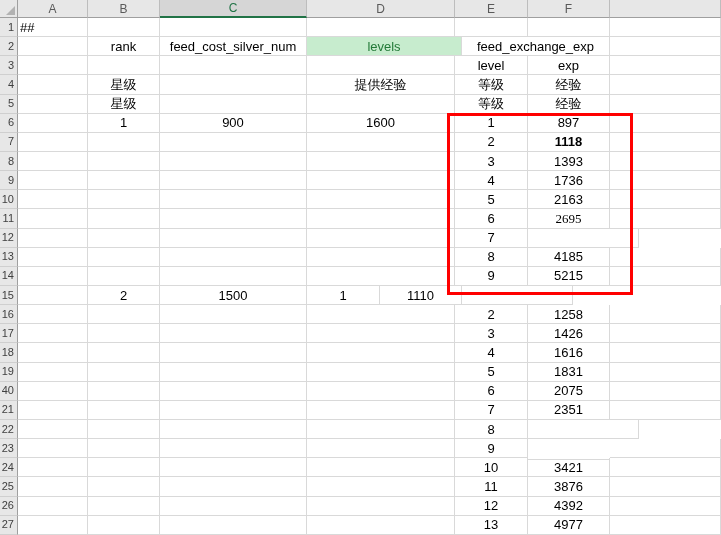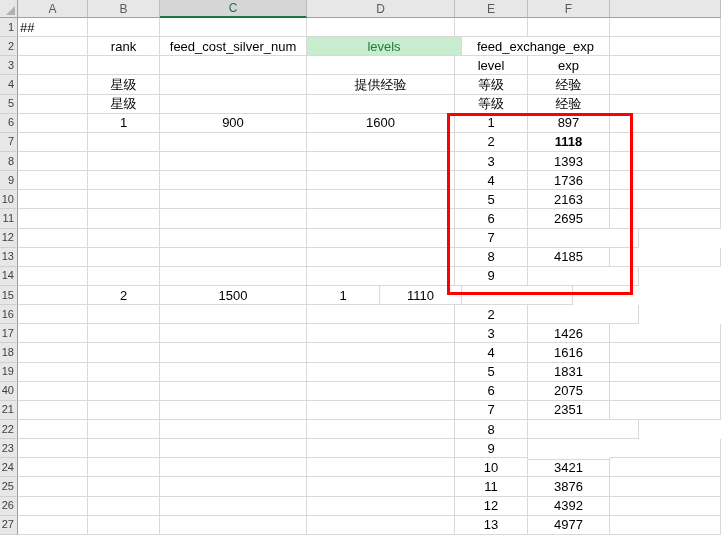--- a/index.html
+++ b/index.html
@@ -172,21 +172,21 @@
         <div class="cell" style="width: 82px;">2163</div>
         <div class="cell" style="width: 111px;"></div>
       </div>
       <div class="row">
         <div class="gutter">11</div>
         <div class="cell" style="width: 70px;"></div>
         <div class="cell" style="width: 72px;"></div>
         <div class="cell" style="width: 147px;"></div>
         <div class="cell" style="width: 148px;"></div>
         <div class="cell" style="width: 73px;">6</div>
-        <div class="cell" style="width: 82px;">2695</div>
+        <div class="cell" style="width: 82px; font-family: Liberation Serif, serif;">2695</div>
         <div class="cell" style="width: 111px;"></div>
       </div>
       <div class="row">
         <div class="gutter">12</div>
         <div class="cell" style="width: 70px;"></div>
         <div class="cell" style="width: 72px;"></div>
         <div class="cell" style="width: 147px;"></div>
         <div class="cell" style="width: 148px;"></div>
         <div class="cell" style="width: 73px;">7</div>
         <div class="cell" style="width: 111px;"></div>
@@ -201,38 +201,40 @@
         <div class="cell" style="width: 82px;">4185</div>
         <div class="cell" style="width: 111px;"></div>
       </div>
       <div class="row">
         <div class="gutter">14</div>
         <div class="cell" style="width: 70px;"></div>
         <div class="cell" style="width: 72px;"></div>
         <div class="cell" style="width: 147px;"></div>
         <div class="cell" style="width: 148px;"></div>
         <div class="cell" style="width: 73px;">9</div>
+        <div class="cell" style="width: 82px;">5215</div>
         <div class="cell" style="width: 111px;"></div>
       </div>
       <div class="row">
         <div class="gutter">15</div>
         <div class="cell" style="width: 70px;"></div>
         <div class="cell" style="width: 72px;">2</div>
         <div class="cell" style="width: 147px;">1500</div>
         <div class="cell" style="width: 73px;">1</div>
         <div class="cell" style="width: 82px;">1110</div>
         <div class="cell" style="width: 111px;"></div>
       </div>
       <div class="row">
         <div class="gutter">16</div>
         <div class="cell" style="width: 70px;"></div>
         <div class="cell" style="width: 72px;"></div>
         <div class="cell" style="width: 147px;"></div>
         <div class="cell" style="width: 148px;"></div>
         <div class="cell" style="width: 73px;">2</div>
+        <div class="cell" style="width: 82px;">1258</div>
         <div class="cell" style="width: 111px;"></div>
       </div>
       <div class="row">
         <div class="gutter">17</div>
         <div class="cell" style="width: 70px;"></div>
         <div class="cell" style="width: 72px;"></div>
         <div class="cell" style="width: 147px;"></div>
         <div class="cell" style="width: 148px;"></div>
         <div class="cell" style="width: 73px;">3</div>
         <div class="cell" style="width: 82px;">1426</div>

